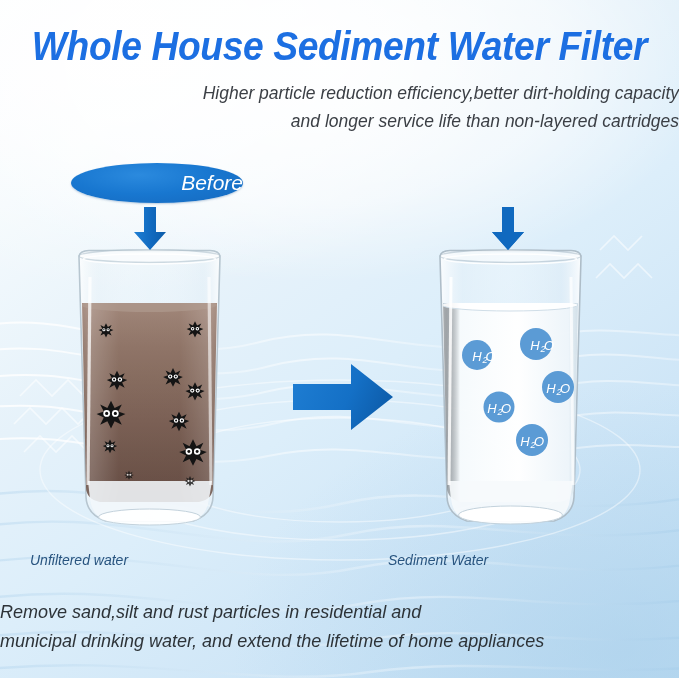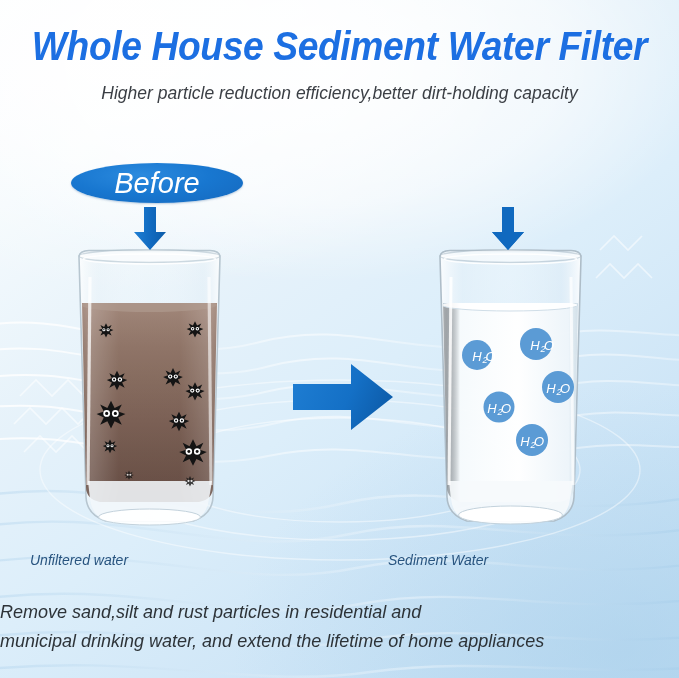--- a/index.html
+++ b/index.html
@@ -51,21 +51,21 @@
     letter-spacing: -0.4px;
     color: #1c6fe2;
     transform: scaleX(0.93);
     text-shadow: 0 1px 0 rgba(255,255,255,0.8);
     white-space: nowrap;
   }
   .subtitle {
     position: absolute;
     left: 0; top: 79px;
     width: 679px;
-    text-align: center;
+    text-align: right;
     z-index: 6;
     font-size: 17.5px;
     line-height: 28px;
     color: #3b3f45;
   }
   .subtitle span { display: block; }
 
   .bottomtext {
     position: absolute;
     left: 0; top: 598px;
@@ -79,23 +79,23 @@
 
   
   .badge {
     position: absolute;
     z-index: 6;
     width: 172px;
     height: 40px;
     border-radius: 50%;
     background: radial-gradient(ellipse at 40% 30%, #2b8ade 0%, #1877d0 48%, #1568bd 100%);
     color: #ffffff;
-    font-size: 29px;
+    font-size: 21px;
     line-height: 40px;
-    text-align: center;
+    text-align: right;
     box-shadow: 0 1px 2px rgba(20,80,140,0.28);
   }
   #badge-before { left: 71px; top: 163px; }
   #badge-after  { left: 422px; top: 163px; }
 
   
   .arrow-down {
     position: absolute;
     z-index: 6;
     width: 34px;
@@ -174,20 +174,21 @@
         <ellipse cx="340" cy="470" rx="180" ry="52"></ellipse>
       </g>
     </svg>
   </div>
   <div class="glow-top"></div>
 
   <div class="title">Whole House Sediment Water Filter</div>
 
   <div class="subtitle">
     <span>Higher particle reduction efficiency,better dirt-holding capacity</span>
+    <span>and longer service life than non-layered cartridges</span>
   </div>
 
   <div class="badge" id="badge-before">Before</div>
 
   <div class="arrow-down" id="arrow-down-left">
     <svg viewBox="0 0 34 44" aria-hidden="true">
       <defs>
         <linearGradient id="adg" x1="0" y1="0" x2="1" y2="0">
           <stop offset="0%" stop-color="#1f7fd4"></stop>
           <stop offset="55%" stop-color="#1069bf"></stop>

